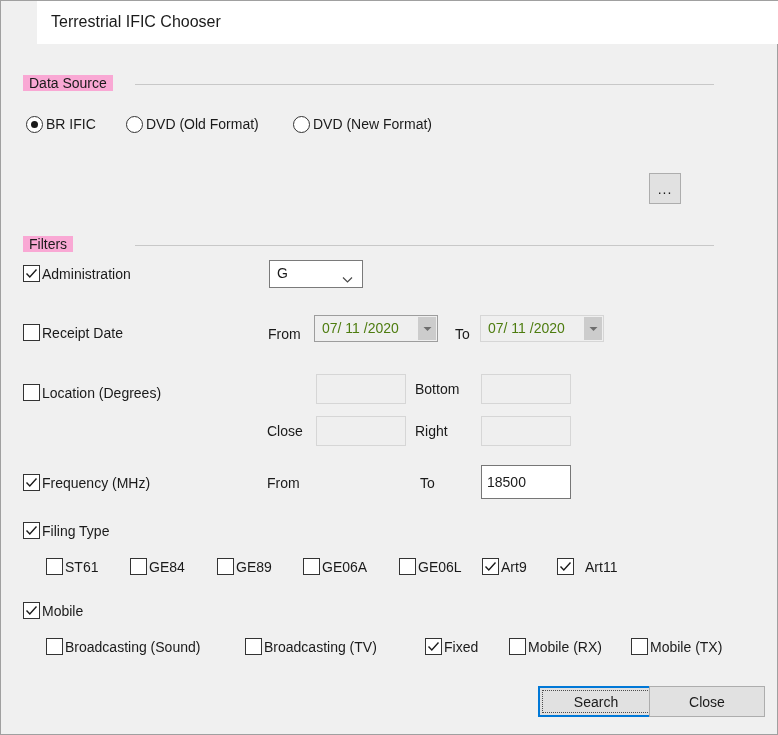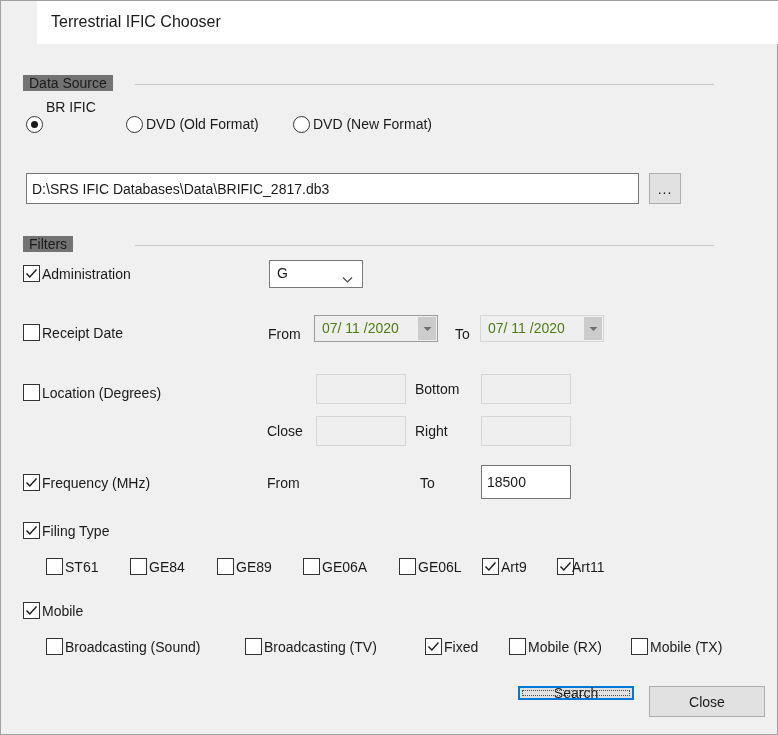--- a/index.html
+++ b/index.html
@@ -51,21 +51,21 @@
     justify-content: center;
     cursor: pointer;
   }
   .close-btn svg { display: block; }
 
   
   .group-label {
     position: absolute;
     font-size: 14px;
     color: #1a1a1a;
-    background: #737373;
+    background: #f9a8d4;
     padding: 0 6px;
     white-space: nowrap;
   }
   .group-line {
     position: absolute;
     height: 1px;
     background: #c8c8c8;
   }
 
   
@@ -242,29 +242,28 @@
           <path d="M2.5 2.5 L16.5 16.5 M16.5 2.5 L2.5 16.5" stroke="#1a1a1a" stroke-width="1.3" fill="none"></path>
         </svg>
       </span>
     </div>
   </div>
 
   <div class="group-label" style="left:22px; top:74px;">Data Source</div>
   <div class="group-line" style="left:134px; top:83px; width:579px;"></div>
 
   <div class="rb checked" style="left:25px; top:115px;"></div>
-  <div class="lbl" style="left:45px; top:98px;">BR IFIC</div>
+  <div class="lbl" style="left:45px; top:115px;">BR IFIC</div>
 
   <div class="rb" style="left:125px; top:115px;"></div>
   <div class="lbl" style="left:145px; top:115px;">DVD (Old Format)</div>
 
   <div class="rb" style="left:292px; top:115px;"></div>
   <div class="lbl" style="left:312px; top:115px;">DVD (New Format)</div>
 
-  <input class="tinput" style="left: 25px; top: 172px; width: 613px; height: 31px;" value="D:\SRS IFIC Databases\Data\BRIFIC_2817.db3">
   <div class="browse-btn" style="left:648px; top:172px; width:32px; height:31px;">...</div>
 
   <div class="group-label" style="left:22px; top:235px;">Filters</div>
   <div class="group-line" style="left:134px; top:244px; width:579px;"></div>
 
   <div class="cb" style="left:22px; top:264px;">
     <svg width="13" height="13" viewBox="0 0 13 13">
       <path d="M1.5 6.5 L4.8 10 L11.5 2.5" stroke="#1a1a1a" stroke-width="1.4" fill="none"></path>
     </svg>
   </div>
@@ -349,21 +348,21 @@
       <path d="M1.5 6.5 L4.8 10 L11.5 2.5" stroke="#1a1a1a" stroke-width="1.4" fill="none"></path>
     </svg>
   </div>
   <div class="lbl" style="left:500px; top:558px;">Art9</div>
 
   <div class="cb" style="left:556px; top:557px;">
     <svg width="13" height="13" viewBox="0 0 13 13">
       <path d="M1.5 6.5 L4.8 10 L11.5 2.5" stroke="#1a1a1a" stroke-width="1.4" fill="none"></path>
     </svg>
   </div>
-  <div class="lbl" style="left:571px; top:558px;">Art11</div>
+  <div class="lbl" style="left:584px; top:558px;">Art11</div>
 
   <div class="cb" style="left:22px; top:601px;">
     <svg width="13" height="13" viewBox="0 0 13 13">
       <path d="M1.5 6.5 L4.8 10 L11.5 2.5" stroke="#1a1a1a" stroke-width="1.4" fill="none"></path>
     </svg>
   </div>
   <div class="lbl" style="left:41px; top:602px;">Mobile</div>
 
   <div class="cb" style="left:45px; top:637px;"></div>
   <div class="lbl" style="left:64px; top:638px;">Broadcasting (Sound)</div>
@@ -377,21 +376,21 @@
     </svg>
   </div>
   <div class="lbl" style="left:443px; top:638px;">Fixed</div>
 
   <div class="cb" style="left:508px; top:637px;"></div>
   <div class="lbl" style="left:527px; top:638px;">Mobile (RX)</div>
 
   <div class="cb" style="left:630px; top:637px;"></div>
   <div class="lbl" style="left:649px; top:638px;">Mobile (TX)</div>
 
-  <div class="btn focused" style="left:517px; top:685px; width:116px; height:14px;">
+  <div class="btn focused" style="left:537px; top:685px; width:116px; height:31px;">
     <span class="focus-ring"></span>
     <span>Search</span>
   </div>
   <div class="btn" style="left:648px; top:685px; width:116px; height:31px;">
     <span>Close</span>
   </div>
 
 </div>
 
 </body></html>

